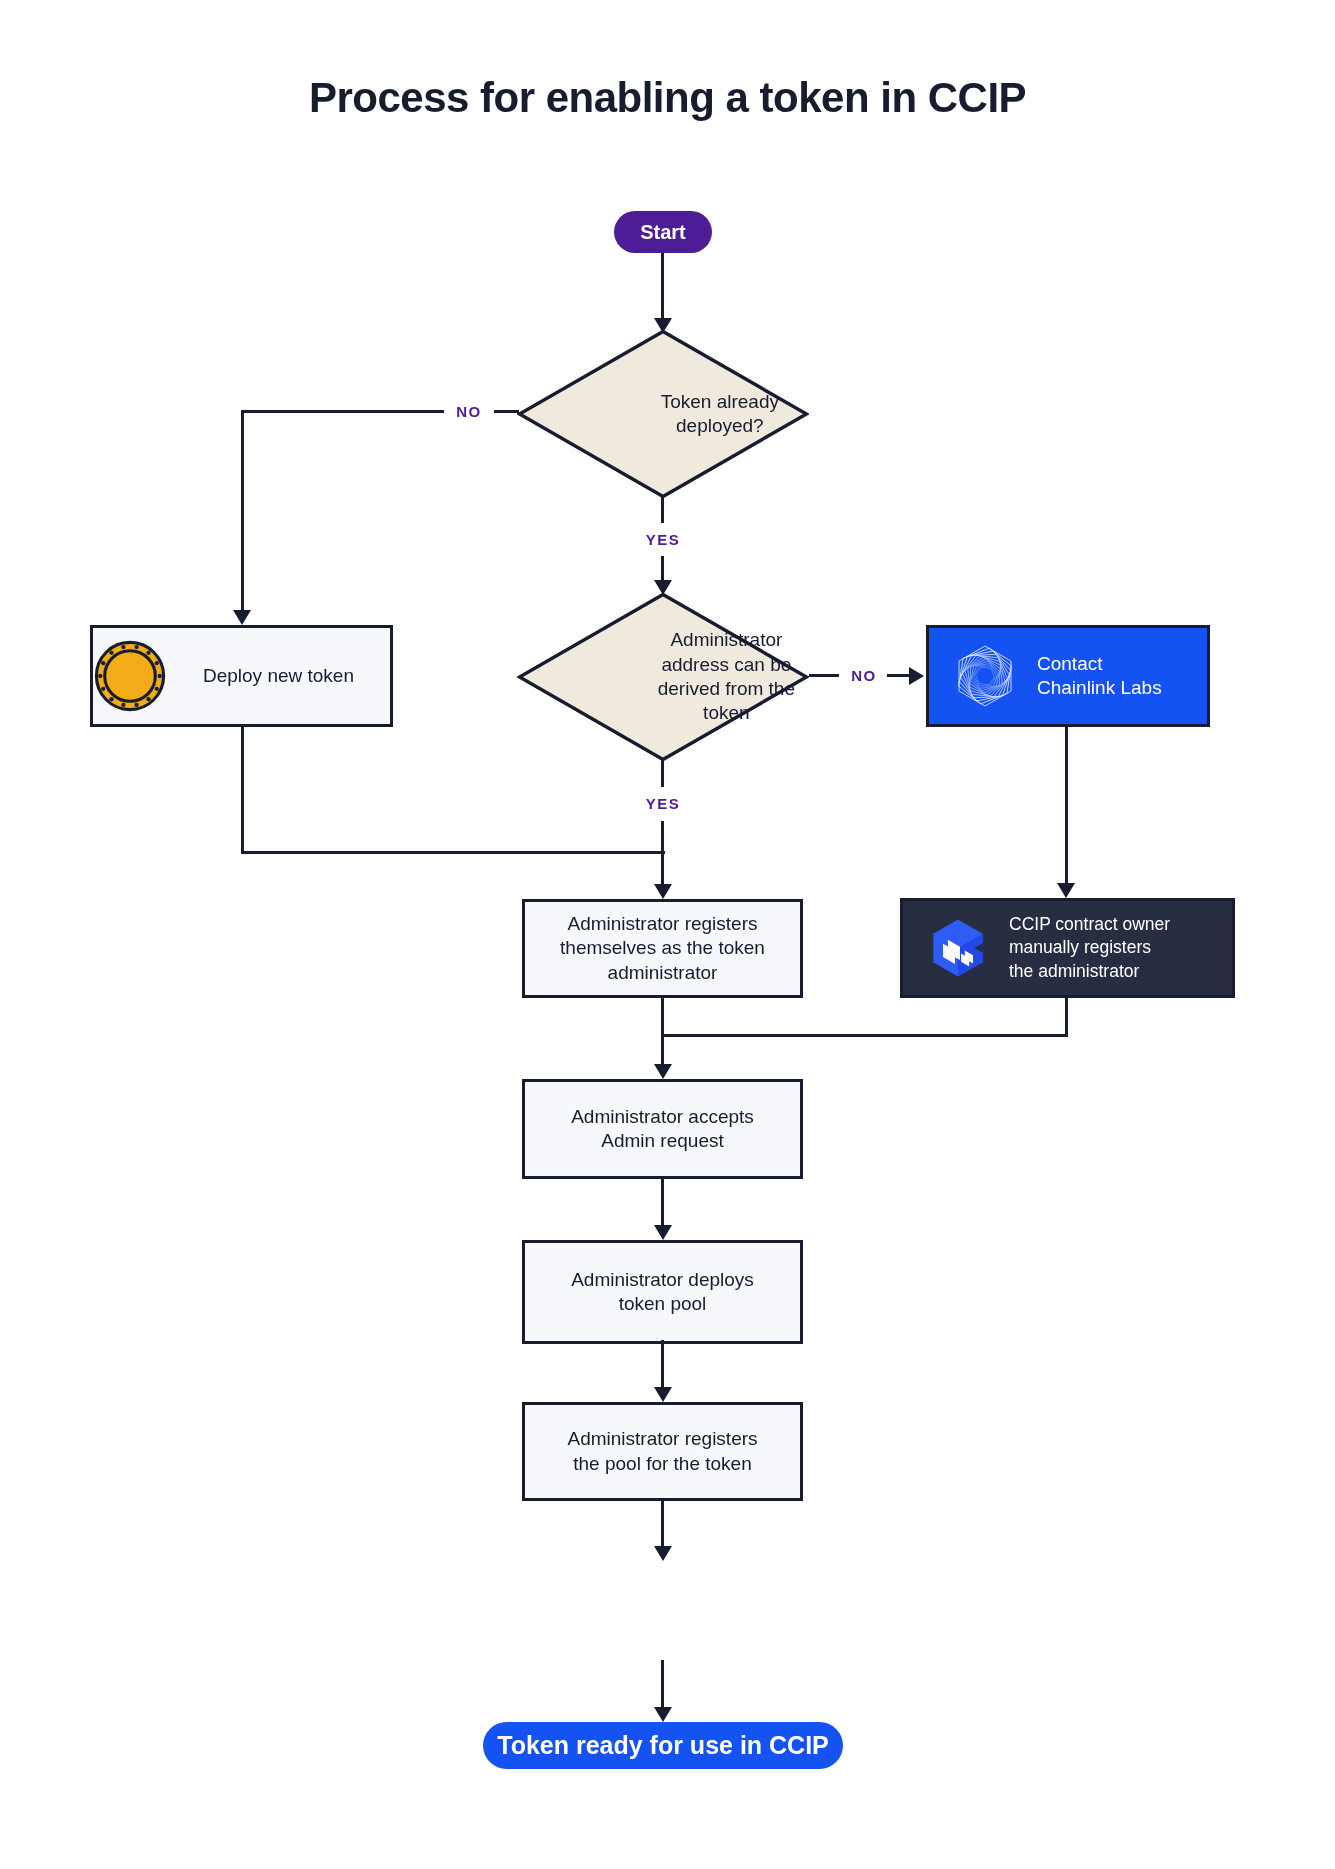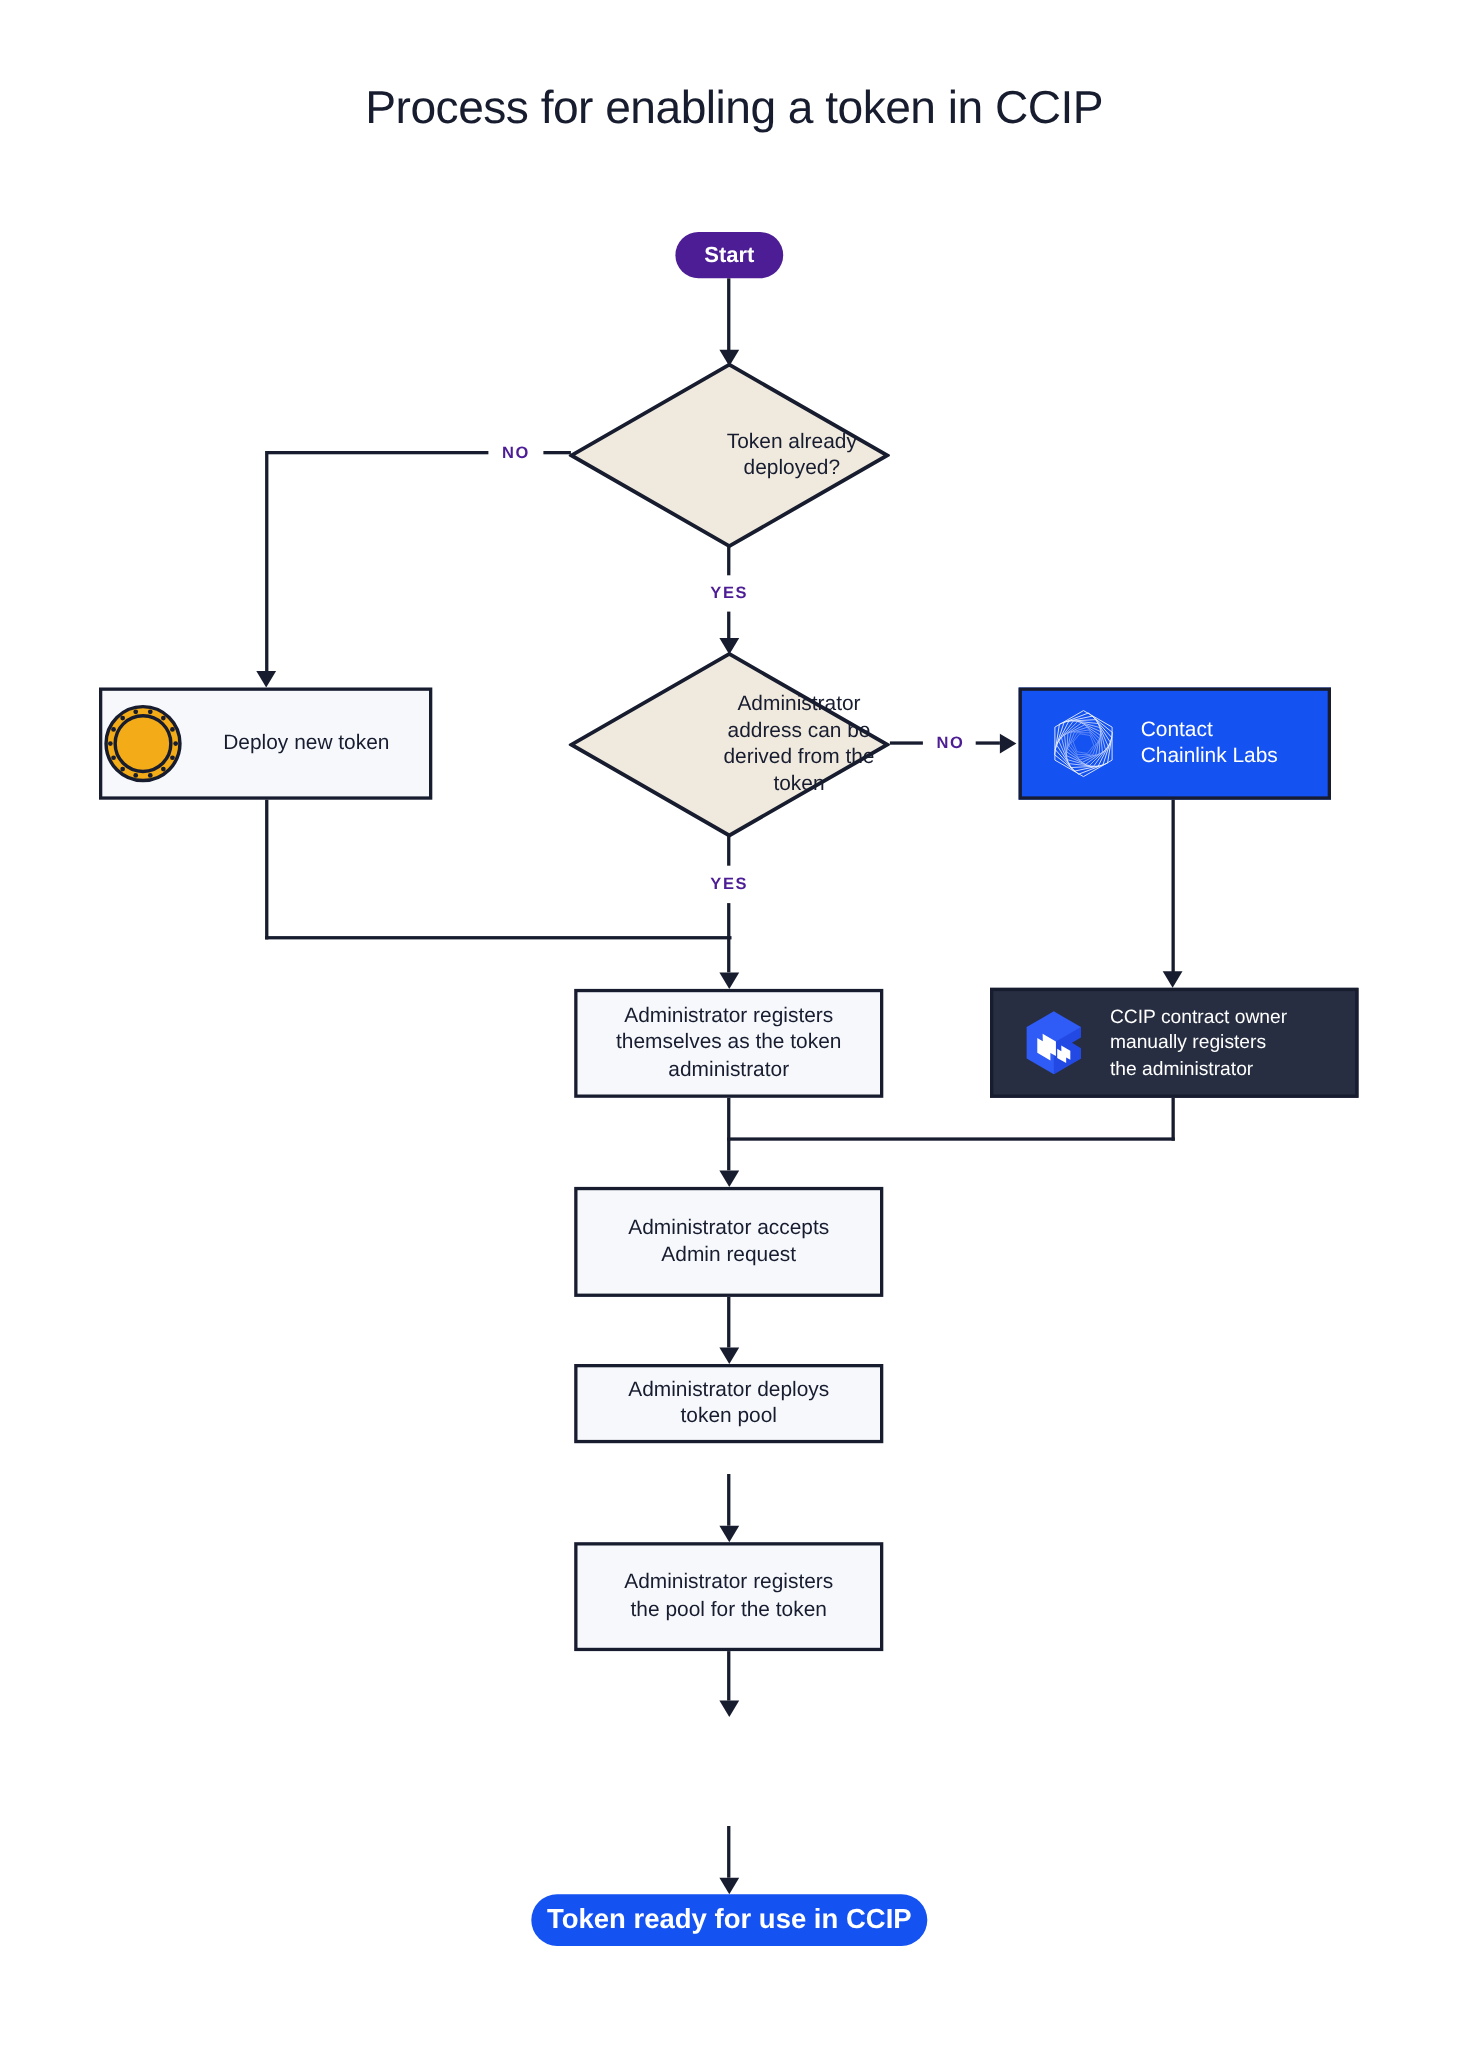--- a/index.html
+++ b/index.html
@@ -2,21 +2,21 @@
 <html><head>
 <meta charset="utf-8">
 <style>
   html,body{margin:0;padding:0;background:#ffffff;}
   #canvas{
     position:relative;width:1335px;height:1869px;background:#ffffff;
     font-family:"Liberation Sans",sans-serif;color:#171c2f;overflow:hidden;
   }
   .title{
     position:absolute;top:74px;left:0;width:100%;text-align:center;
-    font-size:42px;font-weight:400;letter-spacing:-0.5px;color:#171c2f;
+    font-size:42px;font-weight:700;letter-spacing:-0.5px;color:#171c2f;
   }
   .pill{
     position:absolute;background:#4c1d95;color:#ffffff;border-radius:26px;
     display:flex;align-items:center;justify-content:center;font-weight:600;
   }
   .pill.start{left:614px;top:211px;width:98px;height:42px;font-size:20px;}
   .pill.end{left:483px;top:1722px;width:360px;height:47px;font-size:25px;font-weight:700;background:#1552f2;}
   .box{
     position:absolute;box-sizing:border-box;background:#f6f8fc;border:3px solid #171c2f;
     display:flex;align-items:center;justify-content:center;text-align:center;
@@ -171,21 +171,21 @@
   <div class="arr-d" style="left:654px;top:1064px;"></div>
 
   <div class="box" style="left:522px;top:1079px;width:281px;height:100px;">
     <span class="label">Administrator accepts
 Admin request</span>
   </div>
 
   <div class="vline" style="left:661px;top:1179px;height:46px;"></div>
   <div class="arr-d" style="left:654px;top:1225px;"></div>
 
-  <div class="box" style="left:522px;top:1240px;width:281px;height:72px;">
+  <div class="box" style="left:522px;top:1240px;width:281px;height:104px;">
     <span class="label">Administrator deploys
 token pool</span>
   </div>
 
   <div class="vline" style="left:661px;top:1340px;height:47px;"></div>
   <div class="arr-d" style="left:654px;top:1387px;"></div>
 
   <div class="box" style="left:522px;top:1402px;width:281px;height:99px;">
     <span class="label">Administrator registers
 the pool for the token</span>

